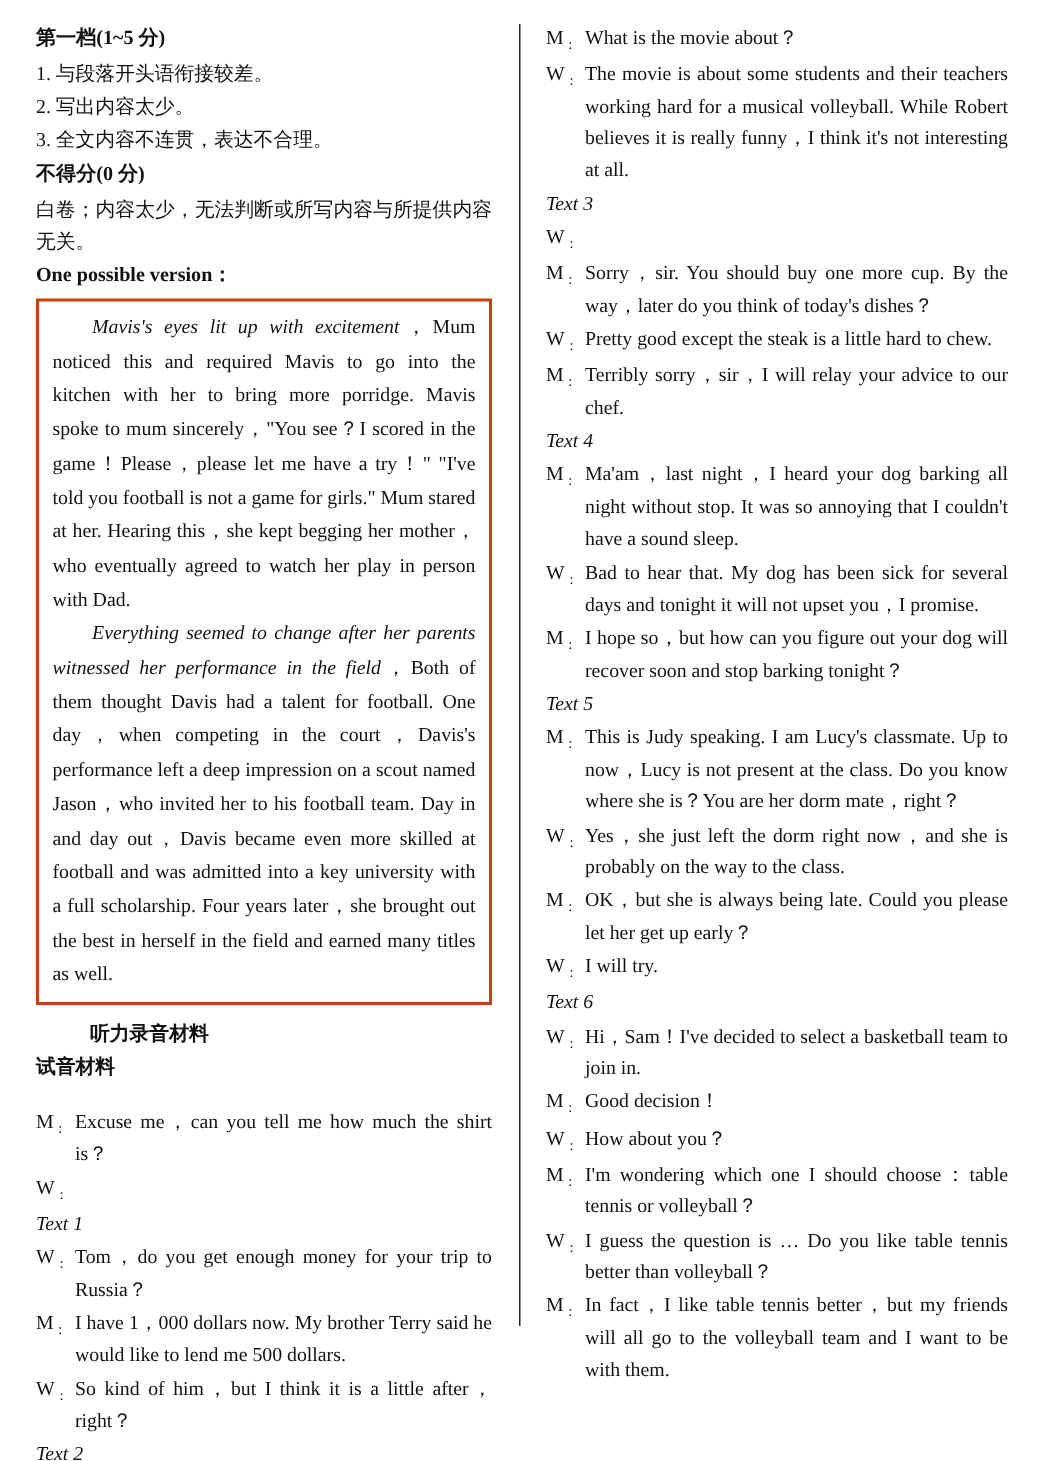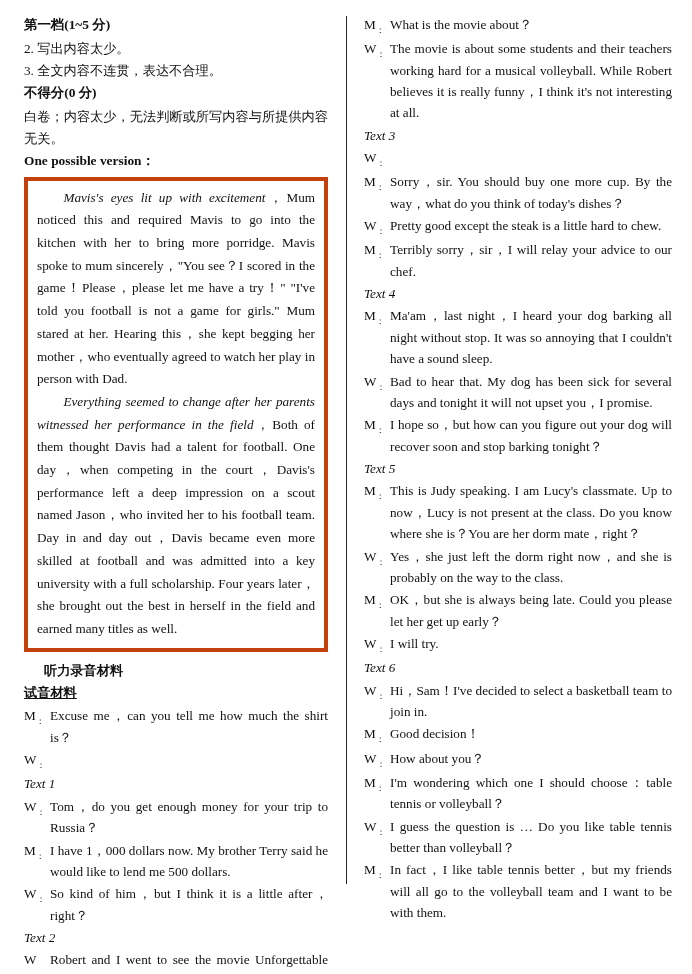--- a/index.html
+++ b/index.html
@@ -41,38 +41,37 @@
     opacity: 0.85;
   }
   p { margin: 0 0 1px 0; }
   .heading {
     font-weight: bold;
     margin: 0 0 2px 0;
     font-size: 13.4px;
   }
   .line { margin: 0 0 1px 0; }
   .box {
-    border: 4px solid #c2410c;
+    border: 2px solid #c2410c;
     padding: 6px 9px 7px 9px;
     margin: 5px 0 8px 0;
     line-height: 1.72;
     text-align: justify;
   }
   .box p { margin: 0; }
   .box .para { text-indent: 2em; }
   .ital { font-style: italic; }
   .sec-head {
     font-weight: bold;
-    margin: 8px 0 1px 0;
+    margin: 8px 0 1px 16px;
     padding-left: 20px;
   }
   .sec-sub {
     font-weight: bold;
-    margin: 0 0 2px 0;
-    text-decoration: underline;
+    margin: 0 0 15px 0;
   }
   .dlg {
     display: flex;
     align-items: flex-start;
     margin-bottom: 1px;
     text-align: justify;
   }
   .spk {
     flex: 0 0 auto;
     width: 26px;
@@ -94,20 +93,21 @@
 </head>
 <body>
 
 <div class="page">
 
   <div class="divider"></div>
 
   <div class="col left">
 
     <p class="heading">第一档(1~5 分)</p>
+    <p class="line">1. 与段落开头语衔接较差。</p>
     <p class="line">2. 写出内容太少。</p>
     <p class="line">3. 全文内容不连贯，表达不合理。</p>
 
     <p class="heading">不得分(0 分)</p>
     <p class="line just">白卷；内容太少，无法判断或所写内容与所提供内容无关。</p>
 
     <p class="heading">One possible version：</p>
 
     <div class="box">
       <p class="para"><span class="ital">Mavis's eyes lit up with excitement</span><span>，Mum noticed this and required Mavis to go into the kitchen with her to bring more porridge. Mavis spoke to mum sincerely，"You see？I scored in the game！Please，please let me have a try！" "I've told you football is not a game for girls." Mum stared at her. Hearing this，she kept begging her mother，who eventually agreed to watch her play in person with Dad.</span></p>
@@ -157,21 +157,21 @@
       <span class="spk"><span>W</span><sub>：</sub></span>
       <span class="utt">The movie is about some students and their teachers working hard for a musical volleyball. While Robert believes it is really funny，I think it's not interesting at all.</span>
     </div>
 
     <p class="textlabel">Text 3</p>
     <div class="dlg">
       <span class="spk"><span>W</span><sub>：</sub></span>
     </div>
     <div class="dlg">
       <span class="spk"><span>M</span><sub>：</sub></span>
-      <span class="utt">Sorry，sir. You should buy one more cup. By the way，what do you think of today's dishes？</span>
+      <span class="utt">Sorry，sir. You should buy one more cup. By the way，later do you think of today's dishes？</span>
     </div>
     <div class="dlg">
       <span class="spk"><span>W</span><sub>：</sub></span>
       <span class="utt">Pretty good except the steak is a little hard to chew.</span>
     </div>
     <div class="dlg">
       <span class="spk"><span>M</span><sub>：</sub></span>
       <span class="utt">Terribly sorry，sir，I will relay your advice to our chef.</span>
     </div>
 

